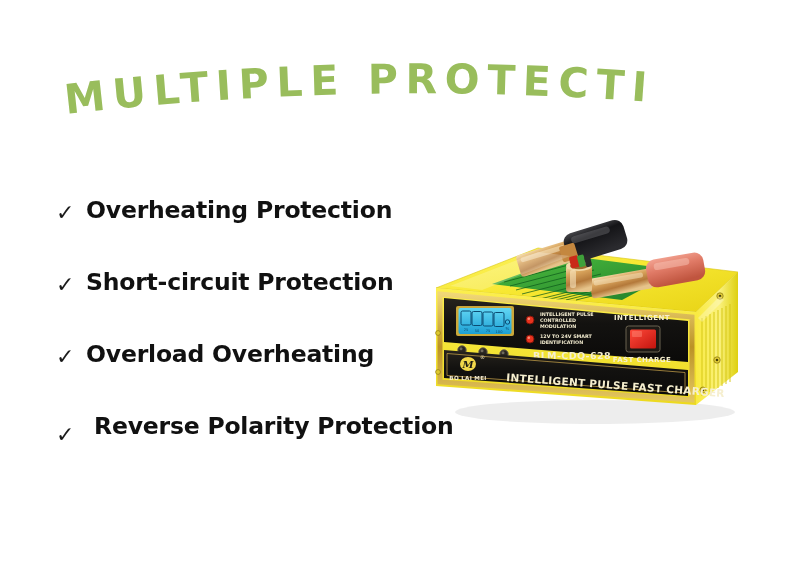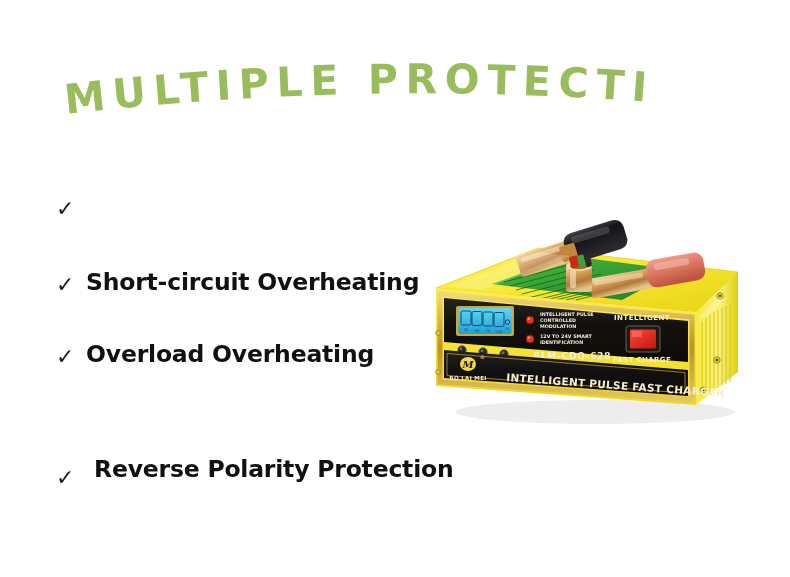--- a/index.html
+++ b/index.html
@@ -61,21 +61,21 @@
     transform: translateY(2px);
   }
   .feature-label {
     font-family: "DejaVu Sans", sans-serif;
     font-weight: bold;
     font-size: 23.5px;
     color: #111111;
     letter-spacing: -0.2px;
     white-space: nowrap;
   }
-  .feature-row.indented .feature-label { padding-left: 8px; margin-top: 43px; }
+  .feature-row.indented .feature-label { padding-left: 8px; }
   .feature-row.indented .feature-check { transform: translateY(8px); }
 
   
   #product {
     position: absolute;
     left: 420px;
     top: 200px;
     width: 360px;
     height: 245px;
   }
@@ -94,25 +94,26 @@
       <text>
         <textPath href="#titlecurve" startOffset="0">MULTIPLE PROTECTION</textPath>
       </text>
     </svg>
   </div>
 
   <div id="feature-list">
 
     <div class="feature-row">
       <span class="feature-check">✓</span>
+      <span class="feature-label">Overheating Protection</span>
     </div>
 
     <div class="feature-row">
       <span class="feature-check">✓</span>
-      <span class="feature-label">Short-circuit Overheating</span>
+      <span class="feature-label">Short-circuit Protection</span>
     </div>
 
     <div class="feature-row">
       <span class="feature-check">✓</span>
       <span class="feature-label">Overload Overheating</span>
     </div>
 
     <div class="feature-row indented">
       <span class="feature-check">✓</span>
       <span class="feature-label">Reverse Polarity Protection</span>

